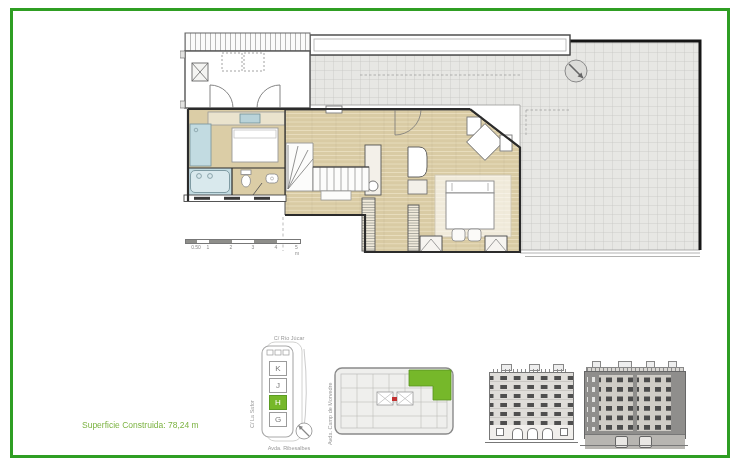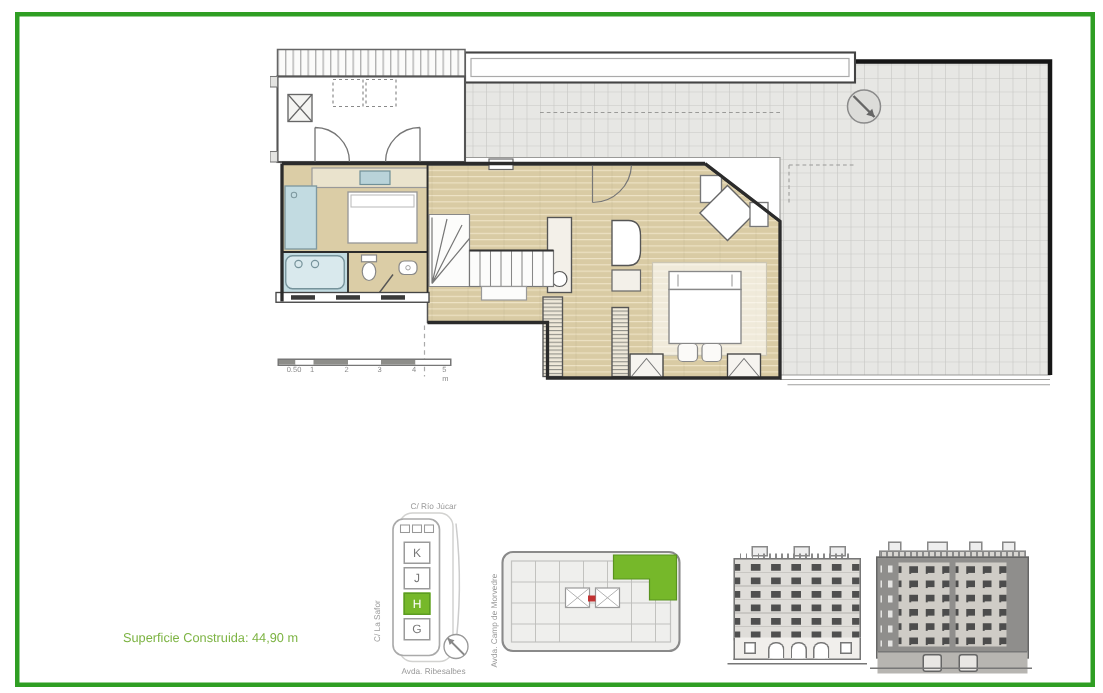--- a/index.html
+++ b/index.html
@@ -201,21 +201,21 @@
     <div class="bar"><span class="seg" style="width:11.4px;background:#8e8e8a;"></span><span class="seg" style="width:11.4px;background:#fff;"></span><span class="seg" style="width:22.8px;background:#8e8e8a;"></span><span class="seg" style="width:22.8px;background:#fff;"></span><span class="seg" style="width:22.8px;background:#8e8e8a;"></span><span class="seg" style="width:22.8px;background:#fff;"></span></div>
     <span class="lbl" style="left:11px;">0.50</span>
     <span class="lbl" style="left:23px;">1</span>
     <span class="lbl" style="left:46px;">2</span>
     <span class="lbl" style="left:68px;">3</span>
     <span class="lbl" style="left:91px;">4</span>
     <span class="lbl" style="left:112px;">5 m</span>
   </div>
 
   <div id="legend">
-    <div>Superficie Construida: 44,90 m</div>
+    <div>Superficie Construida: 78,24 m</div>
   </div>
 
   <div id="sitekey">
     <svg class="abs" style="left:0;top:0;" width="96" height="122" viewBox="0 0 96 122">
       <rect x="25" y="9" width="36" height="99" rx="9" fill="none" stroke="#d2d2d0" stroke-width="1"></rect>
       <rect x="21" y="13" width="31" height="91" rx="7" fill="#fff" stroke="#aaa" stroke-width="1.1"></rect>
       <rect x="26" y="17" width="6" height="5" fill="#fff" stroke="#999" stroke-width="0.7"></rect>
       <rect x="34" y="17" width="6" height="5" fill="#fff" stroke="#999" stroke-width="0.7"></rect>
       <rect x="42" y="17" width="6" height="5" fill="#fff" stroke="#999" stroke-width="0.7"></rect>
       <path d="M63,16 Q68,60 62,104" fill="none" stroke="#ccc" stroke-width="1"></path>

